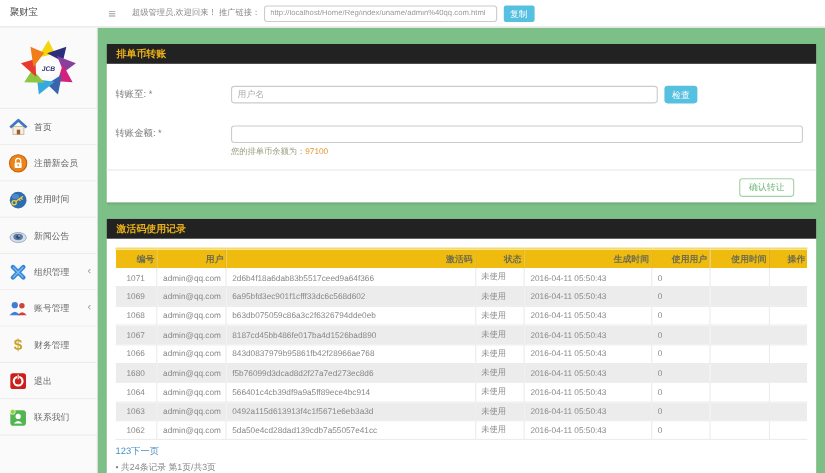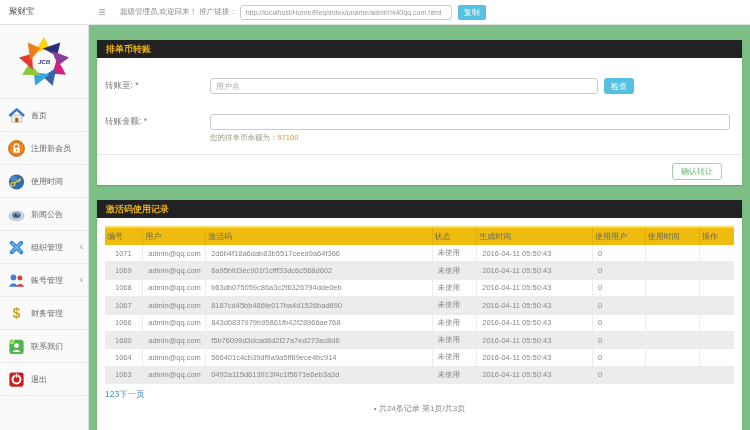--- a/index.html
+++ b/index.html
@@ -36,29 +36,29 @@
   .inp-amount{width:520px}
   .check-btn{margin-left:6px;height:16px;padding:0 7px;background:var(--button-blue,#56c0e0);color:#fff;border:none;border-radius:3px;font-size:8px;cursor:pointer;font-family:Liberation Sans, sans-serif}
   .helper{margin:3px 0 0 113px;font-size:7.5px;color:#9a9a7e}
   .helper .bal{color:var(--balance-orange,#e8922e)}
   .panel-ft{margin-top:11px;border-top:1px solid #e8e8e8;padding:5px 20px;text-align:right}
   .confirm-btn{background:#fff;border:1px solid #a3d2a8;color:#6fb577;font-size:8px;padding:2px 8px;border-radius:3px;cursor:pointer;font-family:"Liberation Sans",sans-serif}
 
   
   .panel2-body{padding:8px 8px 6px}
   table{border-collapse:collapse;width:100%;table-layout:fixed}
-  thead th{background:var(--table-header-bg,#efbb0f);border-top:2px solid #f5d96b;border-right:1px solid #e2ae0b;color:#6b6b52;font-size:8px;font-weight:normal;padding:3px 2px;text-align:left;overflow:hidden;white-space:nowrap}
+  thead th{background:var(--table-header-bg,#efbb0f);border-top:2px solid #f5d96b;border-right:1px solid #e2ae0b;color:#6b6b52;font-size:8px;font-weight:bold;padding:3px 2px;text-align:right;overflow:hidden;white-space:nowrap}
   thead th:last-child{border-right:none}
   tbody td{font-size:7.5px;color:#888;padding:3.2px 5px;border-bottom:1px solid #ececec;border-right:1px solid #ececec;white-space:nowrap;overflow:hidden}
   tbody td:last-child{border-right:none}
   tbody td:first-child{padding-left:10px}
   tbody tr:nth-child(even){background:#ececec}
   .pager{margin-top:5px;font-size:8.5px}
   .pager a{color:var(--link-blue,#4a90c4);text-decoration:none;cursor:pointer}
-  .pager-summary{text-align:center;font-size:8px;color:#888;margin:2px 0 18px}
+  .pager-summary{font-size:8px;color:#888;margin:2px 0 18px}
 </style>
 </head>
 <body>
 
 <div class="topbar">
   <div class="brand">聚财宝</div>
   <div class="hamburger">≡</div>
   <div class="welcome">超级管理员,欢迎回来！ 推广链接：</div>
   <input class="promo-input" type="text" value="http://localhost/Home/Reg/index/uname/admin%40qq.com.html" style="">
   <button class="copy-btn">复制</button>
@@ -166,36 +166,36 @@
 
   <a class="nav-item">
     <span class="icon">
         <span class="dollar">$</span>
       </span>
     <span class="lbl">财务管理</span>
   </a>
 
   <a class="nav-item">
     <span class="icon"><svg viewBox="0 0 20 20" width="19" height="19">
+          <rect x="2.5" y="2.5" width="15" height="15" rx="2.5" fill="#cc1f1a"></rect>
+          <circle cx="10" cy="10" r="5.2" fill="#fff"></circle>
+          <circle cx="10" cy="10" r="3.1" fill="#cc1f1a"></circle>
+          <rect x="9.2" y="3.4" width="1.6" height="5" fill="#fff" stroke="#cc1f1a" stroke-width=".5"></rect>
+        </svg></span>
+    <span class="lbl">退出</span>
+  </a>
+
+  <a class="nav-item">
+    <span class="icon"><svg viewBox="0 0 20 20" width="19" height="19">
           <rect x="2.5" y="3" width="15" height="15" rx="3" fill="#53b552"></rect>
           <circle cx="10" cy="9" r="2.5" fill="#fff"></circle>
           <path d="M5.8 15.8 Q10 10.8 14.2 15.8 Z" fill="#fff"></path>
           <circle cx="4.8" cy="4.6" r="2.4" fill="#8ed13f" stroke="#fff" stroke-width=".7"></circle>
         </svg></span>
     <span class="lbl">联系我们</span>
-  </a>
-
-  <a class="nav-item">
-    <span class="icon"><svg viewBox="0 0 20 20" width="19" height="19">
-          <rect x="2.5" y="2.5" width="15" height="15" rx="2.5" fill="#cc1f1a"></rect>
-          <circle cx="10" cy="10" r="5.2" fill="#fff"></circle>
-          <circle cx="10" cy="10" r="3.1" fill="#cc1f1a"></circle>
-          <rect x="9.2" y="3.4" width="1.6" height="5" fill="#fff" stroke="#cc1f1a" stroke-width=".5"></rect>
-        </svg></span>
-    <span class="lbl">退出</span>
   </a>
 </div>
 
 <div class="main">
 
   <div class="panel panel1">
     <div class="panel-hd">排单币转账</div>
     <div class="form-row">
       <span class="flabel">转账至: *</span>
       <input class="inp inp-user" type="text" placeholder="用户名" style="">
@@ -313,20 +313,30 @@
             <tr>
               <td>1063</td>
               <td>admin@qq.com</td>
               <td>0492a115d613913f4c1f5671e6eb3a3d</td>
               <td>未使用</td>
               <td>2016-04-11 05:50:43</td>
               <td>0</td>
               <td></td>
               <td></td>
             </tr>
+            <tr>
+              <td>1062</td>
+              <td>admin@qq.com</td>
+              <td>5da50e4cd28dad139cdb7a55057e41cc</td>
+              <td>未使用</td>
+              <td>2016-04-11 05:50:43</td>
+              <td>0</td>
+              <td></td>
+              <td></td>
+            </tr>
           </tbody>
       </table>
       <div class="pager">
         <a>1</a><a>2</a><a>3</a><a>下一页</a>
       </div>
       <div class="pager-summary">
         <span>•</span>
         <span>共24条记录 第1页/共3页</span>
       </div>
     </div>

